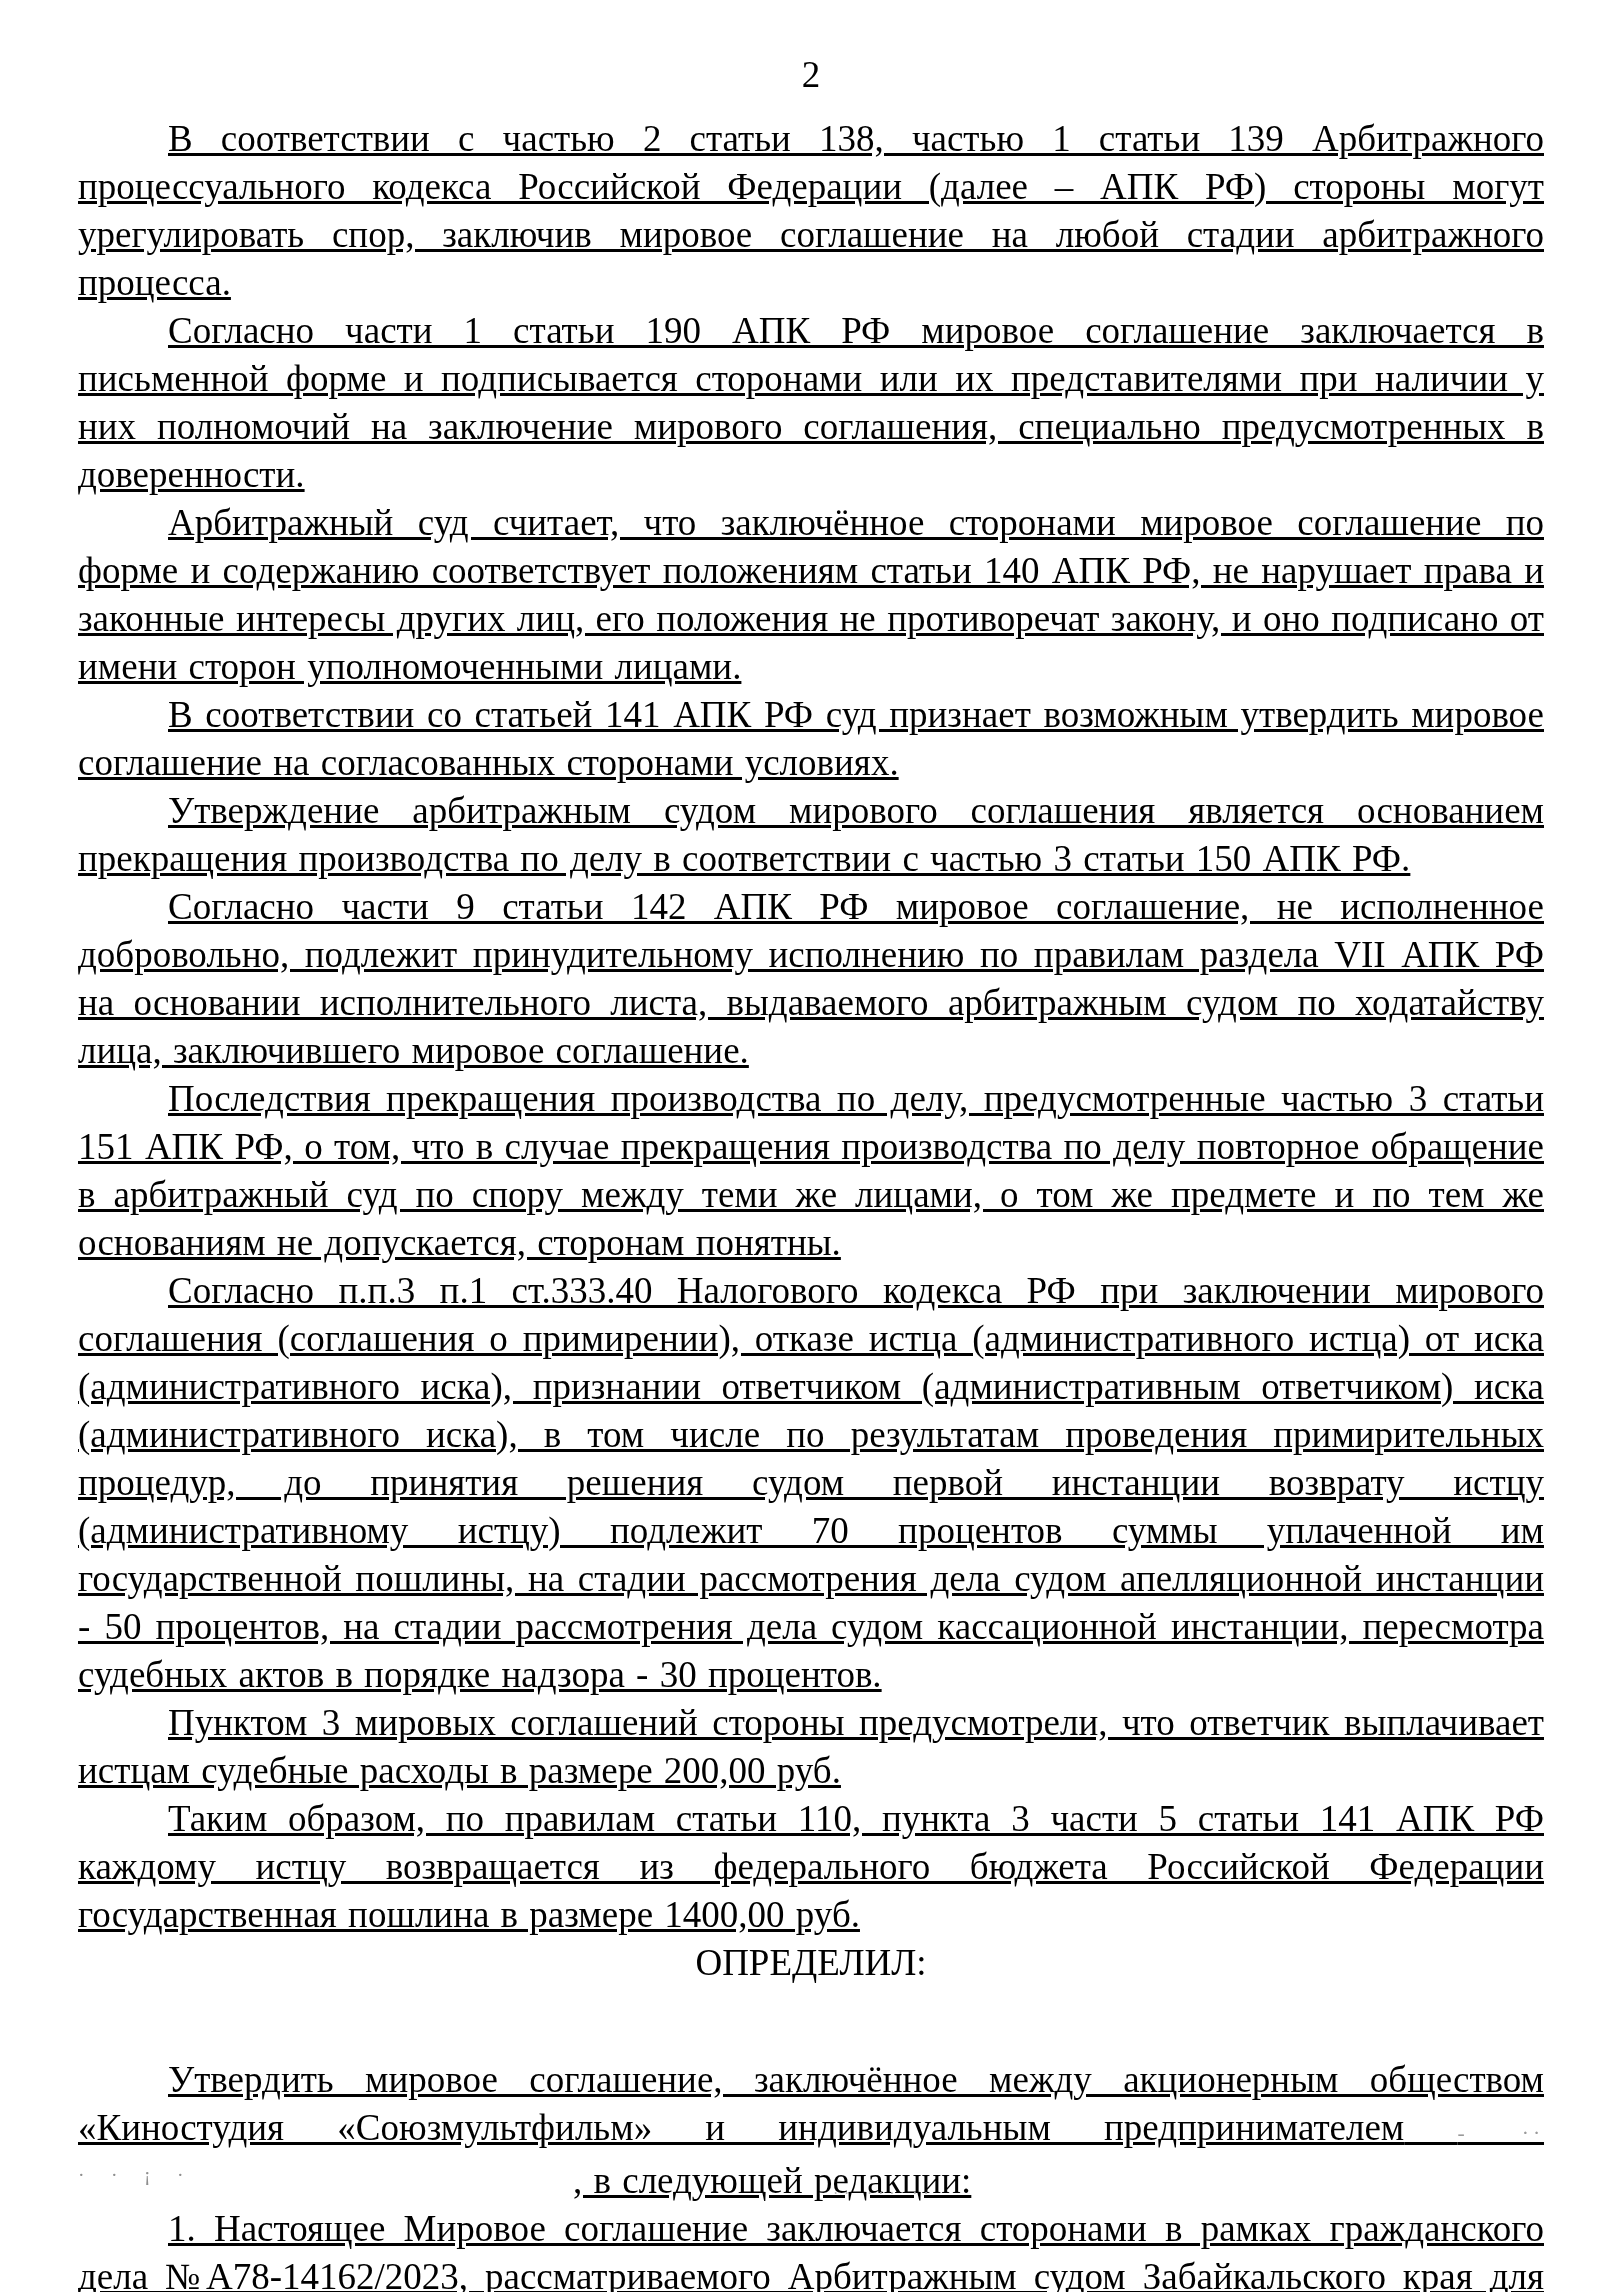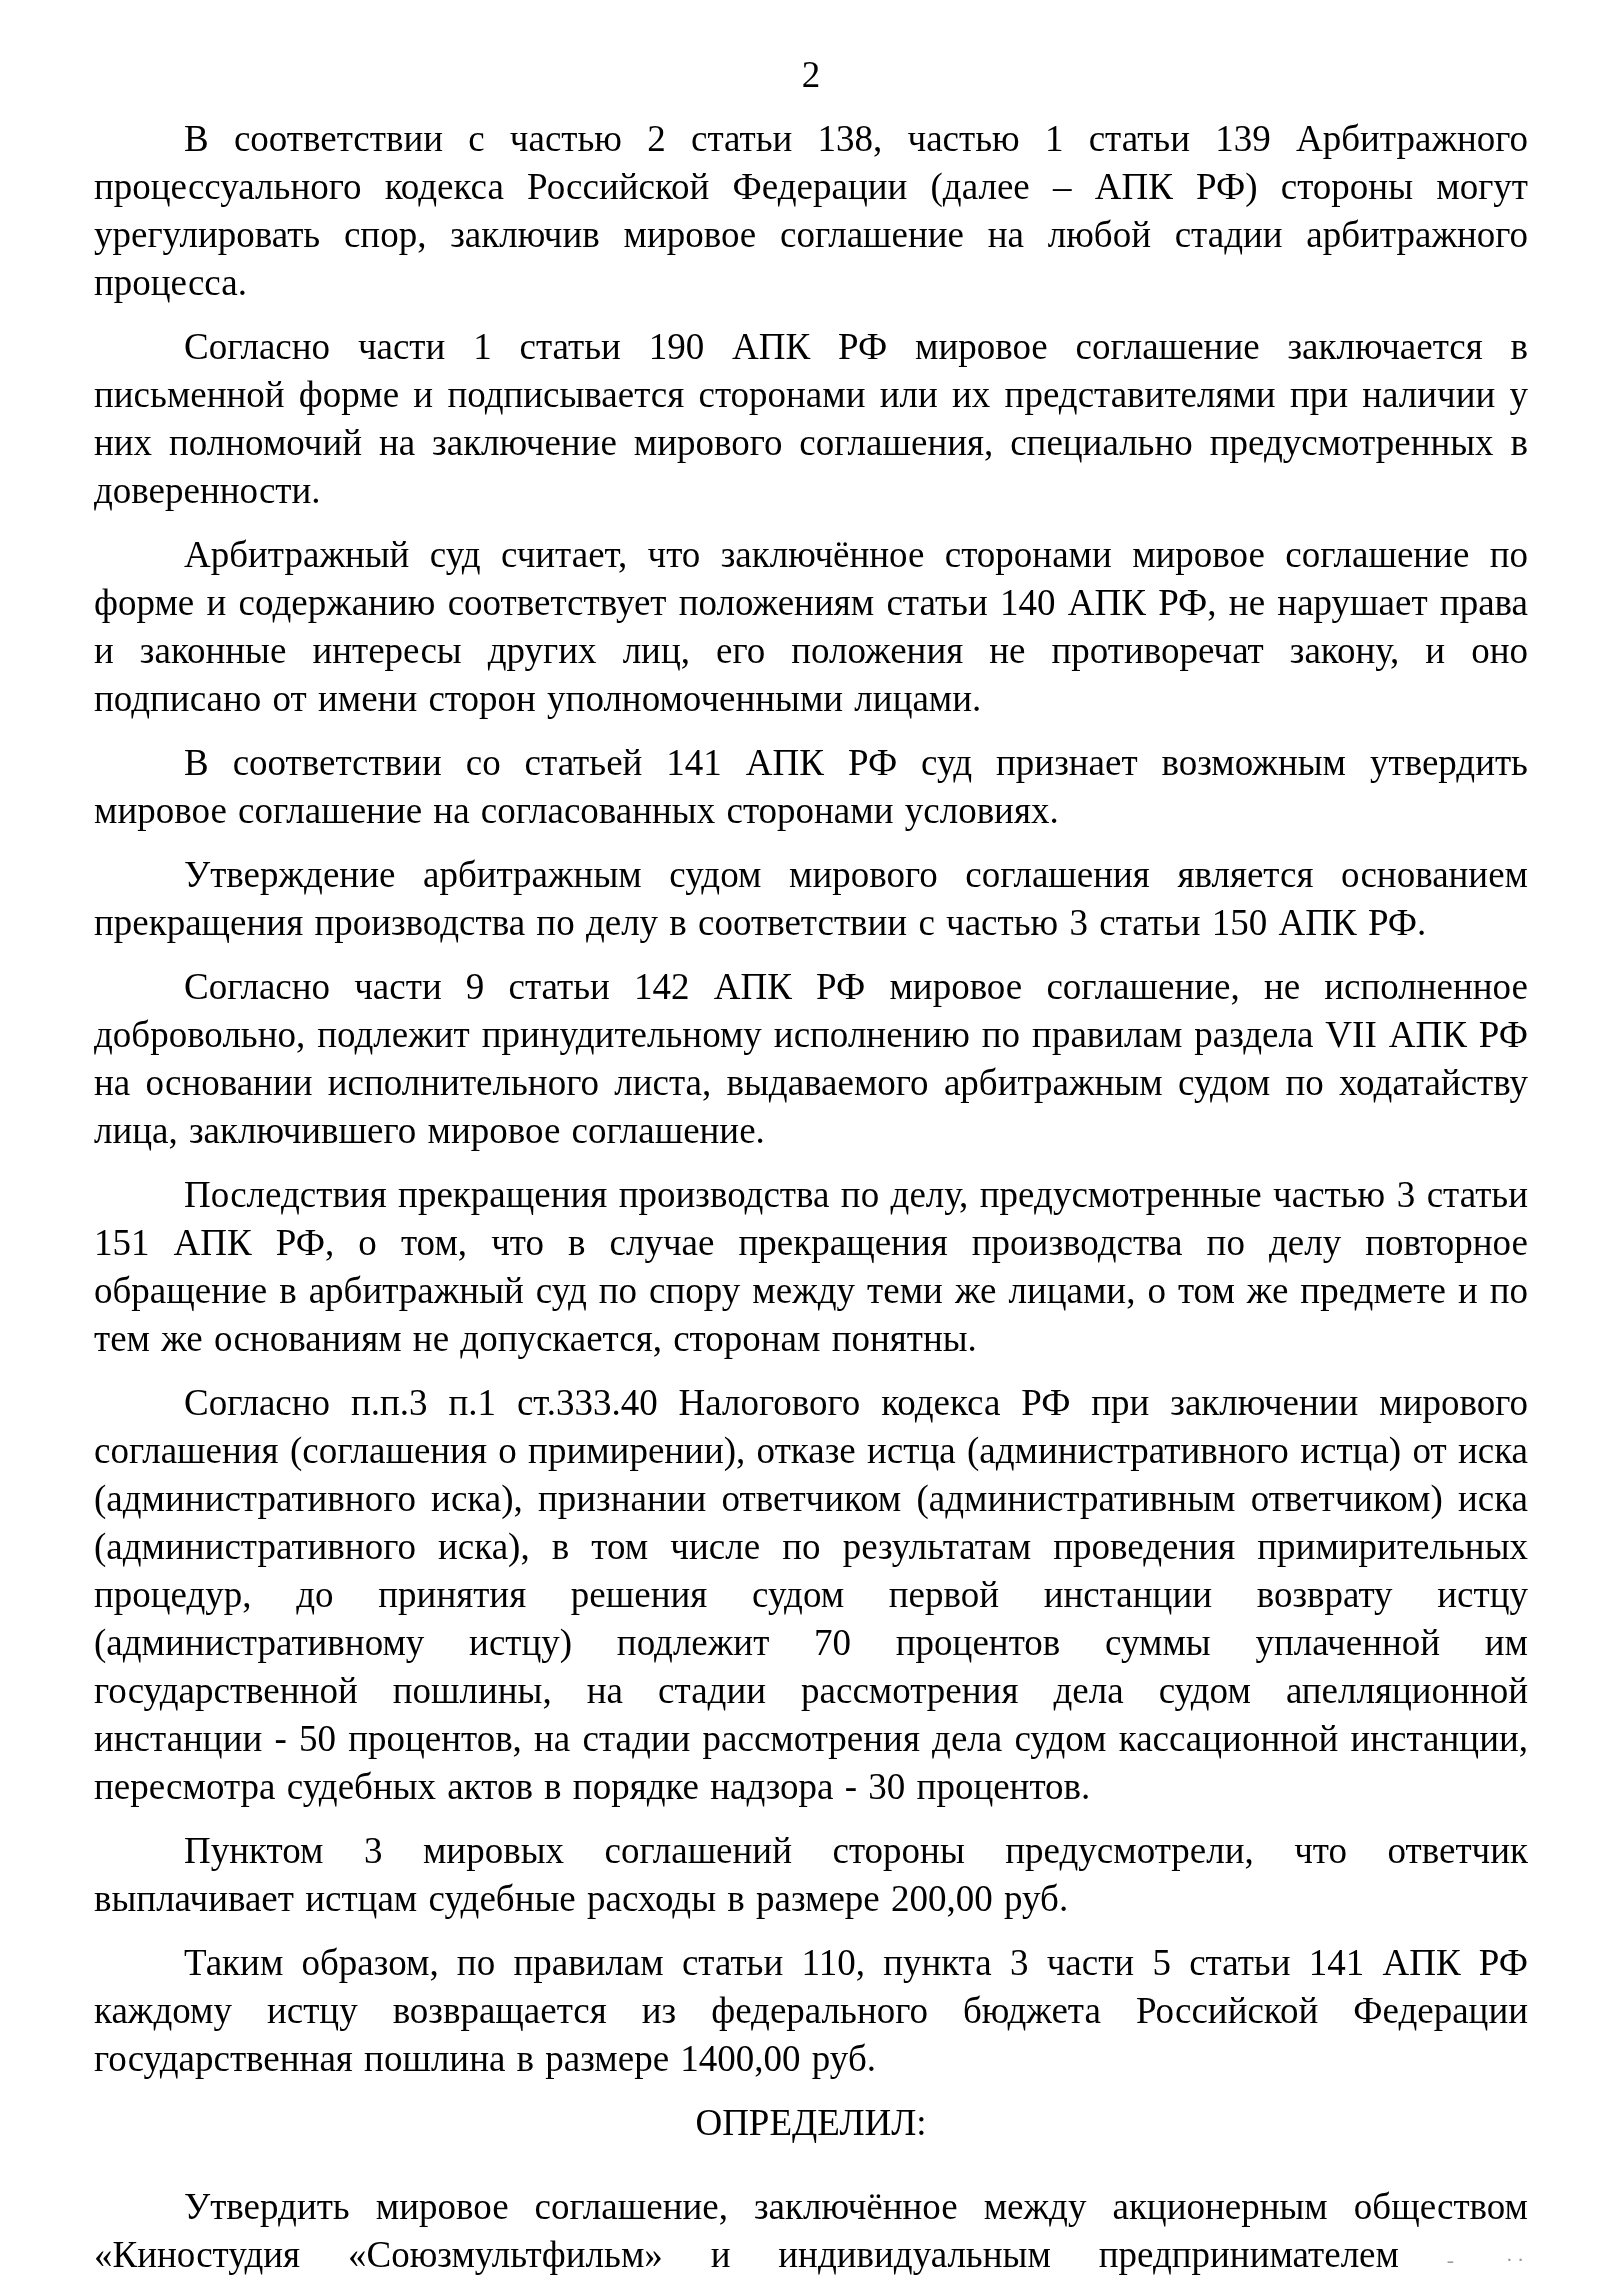--- a/index.html
+++ b/index.html
@@ -18,29 +18,30 @@
     top: 51px;
     width: 1466px;
   }
   .page-number {
     text-align: center;
     font-size: 37px;
     line-height: 48px;
     margin: 0 0 15.7px 0;
   }
   p.para {
-    margin: 16px;
+    margin: 0;
     font-size: 37px;
     line-height: 48px;
     text-align: justify;
     text-indent: 90px;
     word-spacing: 2px;
+    text-decoration: underline;
   }
   p.heading {
-    margin: 0 0 36px 0;
+    margin: 0 0 69px 0;
     font-size: 37px;
     line-height: 48px;
     text-align: center;
     text-indent: 0;
   }
   p.approval {
     text-align: justify;
     text-align-last: justify;
   }
   p.continuation {

